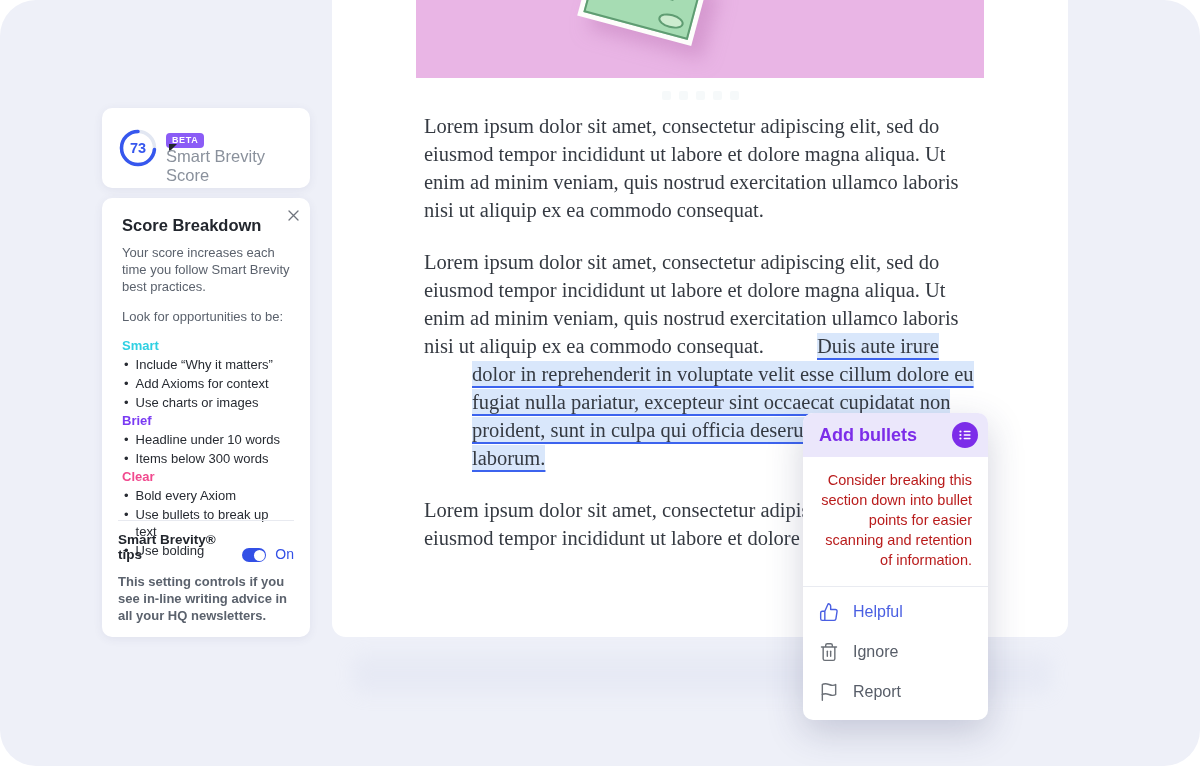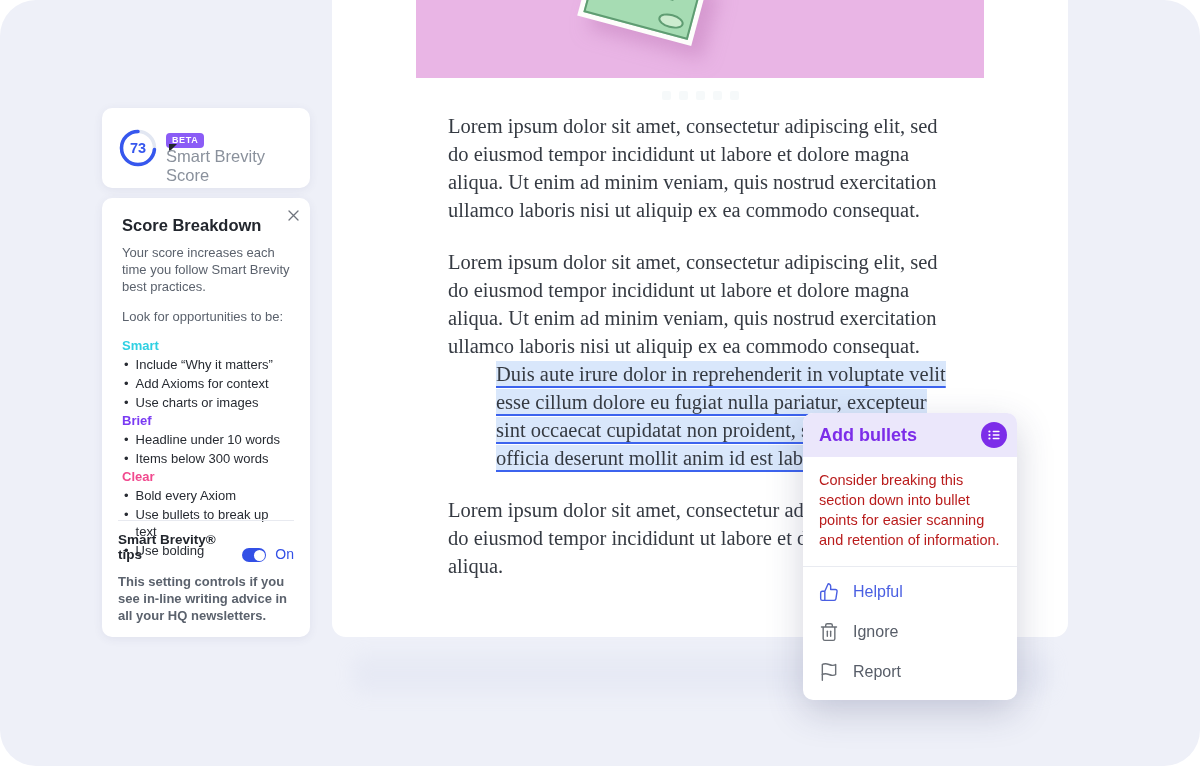--- a/index.html
+++ b/index.html
@@ -15,21 +15,21 @@
         border-radius:0 0 14px 14px;z-index:1;}
   .hero{position:relative;margin:0 84px;width:568px;height:78px;background:#e9b5e5;overflow:hidden;}
   .bill{position:absolute;left:168px;top:-36px;width:118px;height:68px;background:#fdfdfb;
         transform:rotate(15deg);padding:5px;box-shadow:14px 10px 18px rgba(196,130,190,.55);}
   .bill-inner{width:100%;height:100%;background:#a6dcb3;border:2px solid #5f9c72;position:relative;}
   .bill-inner i{position:absolute;display:block;background:#5f9c72;height:2px;}
   .bill-oval{position:absolute;right:6px;bottom:5px;width:26px;height:14px;border:2px solid #5f9c72;
              border-radius:50%;background:#cdeccf;}
   .caption-dots{height:34px;display:flex;align-items:center;justify-content:center;gap:8px;opacity:.5;}
   .caption-dots b{width:9px;height:9px;background:#eef5f6;border-radius:2px;}
-  .doc{padding:0 116px;font-family:"Liberation Serif","DejaVu Serif",serif;
+  .doc{padding:0 92px;font-family:"Liberation Serif","DejaVu Serif",serif;
        font-size:20.5px;line-height:28px;color:#353a42;}
   .doc p{margin:0 0 24px;}
   .hl{background:#d9e7fb;padding:2px 0 3px;
       -webkit-box-decoration-break:clone;box-decoration-break:clone;
       text-decoration:underline;text-decoration-color:#3c63ee;text-decoration-thickness:2px;
       text-underline-offset:5px;margin-left:48px;}
   .ghost{position:absolute;left:352px;top:654px;width:700px;height:40px;border-radius:10px;
          background:#c9cfe6;opacity:.18;filter:blur(9px);}
 
   
@@ -59,22 +59,22 @@
                 padding-top:11px;}
   .tips-row{display:flex;align-items:flex-end;}
   .tips-label{font-size:13.5px;font-weight:700;color:#22262d;flex:1;}
   .toggle{width:24px;height:14px;border-radius:8px;background:#3350e6;position:relative;cursor:pointer;}
   .toggle::after{content:"";position:absolute;right:1.5px;top:1.5px;width:11px;height:11px;
                  background:#fff;border-radius:50%;}
   .toggle-state{font-size:14px;color:#3350e6;margin-left:9px;}
   .tips-desc{font-size:13px;line-height:17px;color:#5b626d;margin-top:11px;font-weight:bold;}
 
   
-  .popup{position:absolute;left:803px;top:413px;width:214px;background:#fff;border-radius:10px;
-         box-shadow:0 12px 36px rgba(50,55,100,.22);z-index:6;overflow:hidden;}
+  .popup{position:absolute;left:803px;top:413px;width:185px;background:#fff;border-radius:10px;
+         box-shadow:0 12px 36px rgba(50,55,100,.22);z-index:6;overflow:hidden;text-align:right;}
   .popup-header{display:flex;align-items:center;justify-content:space-between;background:#ebe7fb;
                 padding:9px 10px 9px 16px;}
   .popup-title{font-size:18px;font-weight:700;color:#7c2de9;}
   .popup-icon{width:26px;height:26px;border-radius:50%;background:#7c2de9;display:flex;
               align-items:center;justify-content:center;cursor:pointer;}
   .popup-body{padding:13px 16px 16px;font-size:14.5px;line-height:20px;color:#b91c1c;
               border-bottom:1px solid #e9ebf1;}
   .popup-menu{padding:5px 0 8px;}
   .menu-item{display:flex;align-items:center;gap:14px;padding:10px 16px;font-size:16px;
              color:#575d68;cursor:pointer;}

